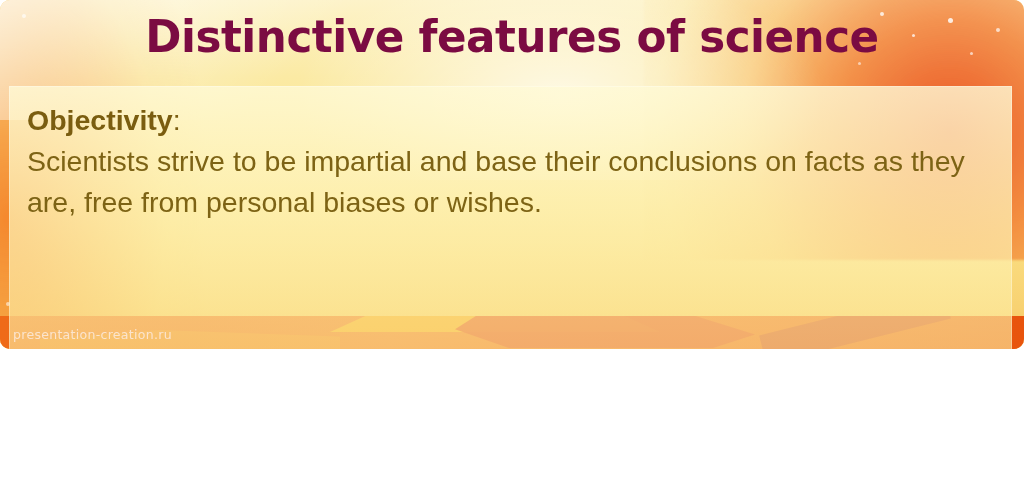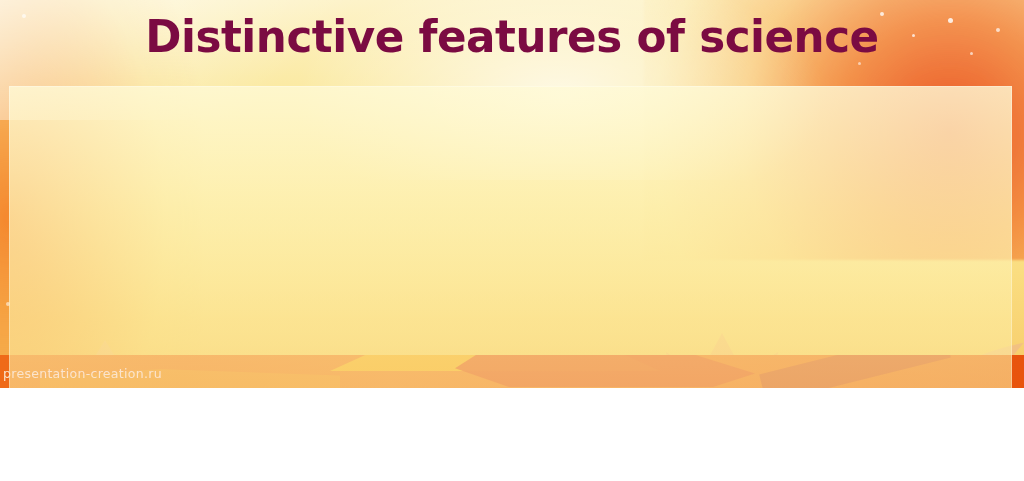--- a/index.html
+++ b/index.html
@@ -7,23 +7,24 @@
     padding: 0;
     background: #ffffff;
   }
   body {
     font-family: "Liberation Sans", sans-serif;
   }
 
   #slide {
     position: relative;
     width: 1024px;
-    height: 388px;
+    height: 349px;
     overflow: hidden;
     background: #f7e08a;
+    border-radius: 10px;
   }
 
   
   .bg-base {
     position: absolute;
     inset: 0;
     background:
       linear-gradient(180deg,
         #fdf3c9 0%,
         #fbeaa4 22%,
@@ -101,21 +102,21 @@
         #ee6516 18%,
         #ef6d1b 38%,
         #ef6312 58%,
         #ec5b10 78%,
         #e8540d 100%);
   }
   .band-shape { position: absolute; }
 
   .watermark {
     position: absolute;
-    left: 3px;
+    left: 13px;
     bottom: 7px;
     font-family: "DejaVu Sans", sans-serif;
     font-size: 12.5px;
     letter-spacing: 0.3px;
     color: #fbe4cd;
     white-space: nowrap;
     z-index: 6;
   }
 
   
@@ -225,21 +226,23 @@
   <div class="sparkle" style="left:996px; top:28px; width:4px; height:4px; opacity:.75;"></div>
   <div class="sparkle" style="left:858px; top:62px; width:3px; height:3px; opacity:.6;"></div>
   <div class="sparkle" style="left:22px; top:14px; width:4px; height:4px; opacity:.7;"></div>
   <div class="sparkle" style="left:6px; top:302px; width:4px; height:4px; opacity:.6;"></div>
 
   <div class="title">Distinctive features of science</div>
 
   <div class="panel">
     <div class="body-text">
 
-
+      <p class="head"><span>Objectivity</span><span class="colon">:</span></p>
+
+      <p class="para">Scientists strive to be impartial and base their conclusions on facts as they are, free from personal biases or wishes.</p>
 
       <div class="gap"></div>
 
 
 
     </div>
   </div>
 
   <div class="bottom-band">
     <div class="band-shape" style="left:330px; top:-2px; width:330px; height:18px; background:#f7a716; opacity:.95; clip-path:polygon(0 100%, 12% 0, 88% 0, 100% 100%);"></div>

